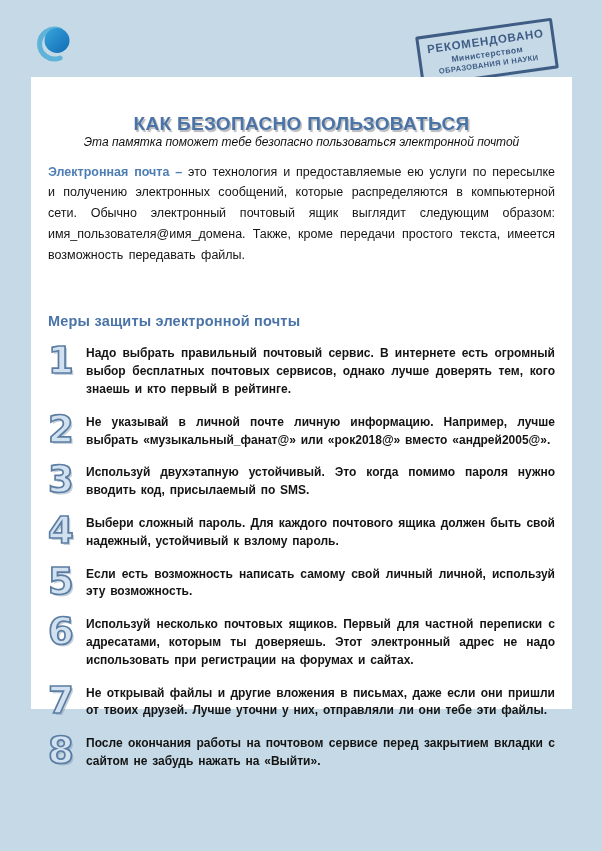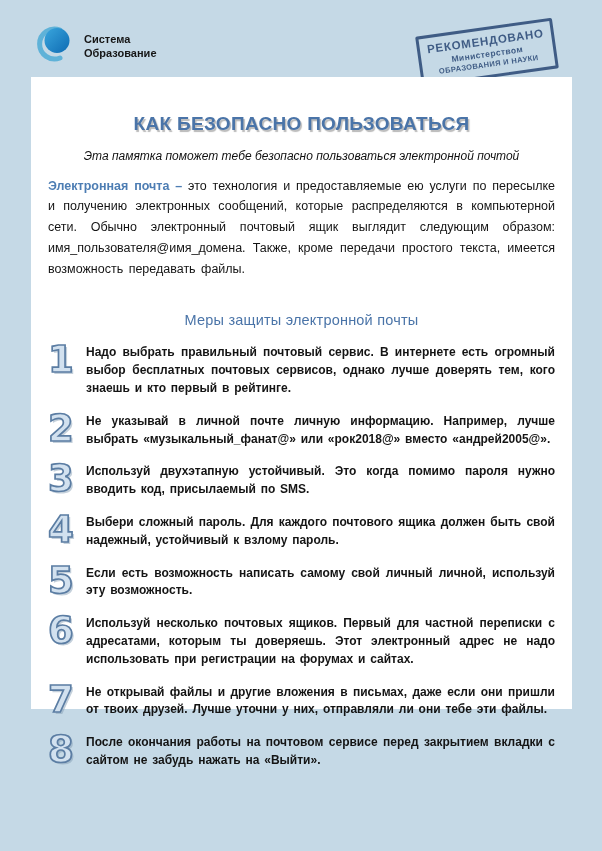--- a/index.html
+++ b/index.html
@@ -54,40 +54,39 @@
     line-height:23px;
     letter-spacing:0.3px;
     text-shadow:1.5px 1.5px 1px rgba(80,80,80,0.4);
   }
 
   .subtitle {
     text-align:center;
     font-style:italic;
     font-size:12px;
     color:#101010;
-    margin-top:14px;
+    margin-top:0;
   }
 
   .intro {
     font-size:12.5px;
     line-height:20.8px;
     text-align:justify;
     color:#141414;
     word-spacing:2px;
   }
   .intro-lead {
     color:#4d7db3;
     font-weight:bold;
   }
 
   .section-heading {
-    margin-top:33px;
-    text-align:center;
+    margin-top:48px;
     color:#4a74a8;
-    font-weight:normal;
+    font-weight:bold;
     font-size:14.5px;
     letter-spacing:0.2px;
   }
 
   .items { margin-top:15px; }
   .item {
     display:flex;
     margin-bottom:14px;
   }
   .item-number {
@@ -122,24 +121,20 @@
       <svg width="44" height="42" viewBox="0 0 44 42" aria-hidden="true">
         <defs>
           <linearGradient id="sphereGrad" x1="0" y1="0" x2="1" y2="1">
             <stop offset="0" stop-color="#3aa6dd"></stop>
             <stop offset="1" stop-color="#0e6bb3"></stop>
           </linearGradient>
         </defs>
         <path d="M28 7 A15 15 0 1 0 28 35" fill="none" stroke="#5fb2d8" stroke-width="5" stroke-linecap="round"></path>
         <circle cx="25" cy="17.5" r="12.5" fill="url(#sphereGrad)"></circle>
       </svg>
-    </span>
-    <span class="logo-text">
-      <span>Система</span><br>
-      <span>Образование</span>
     </span>
   </div>
 
   <div class="stamp">
     <div class="stamp-line1">РЕКОМЕНДОВАНО</div>
     <div class="stamp-line2">Министерством</div>
     <div class="stamp-line3">ОБРАЗОВАНИЯ И НАУКИ</div>
   </div>
 
   <div class="card">

